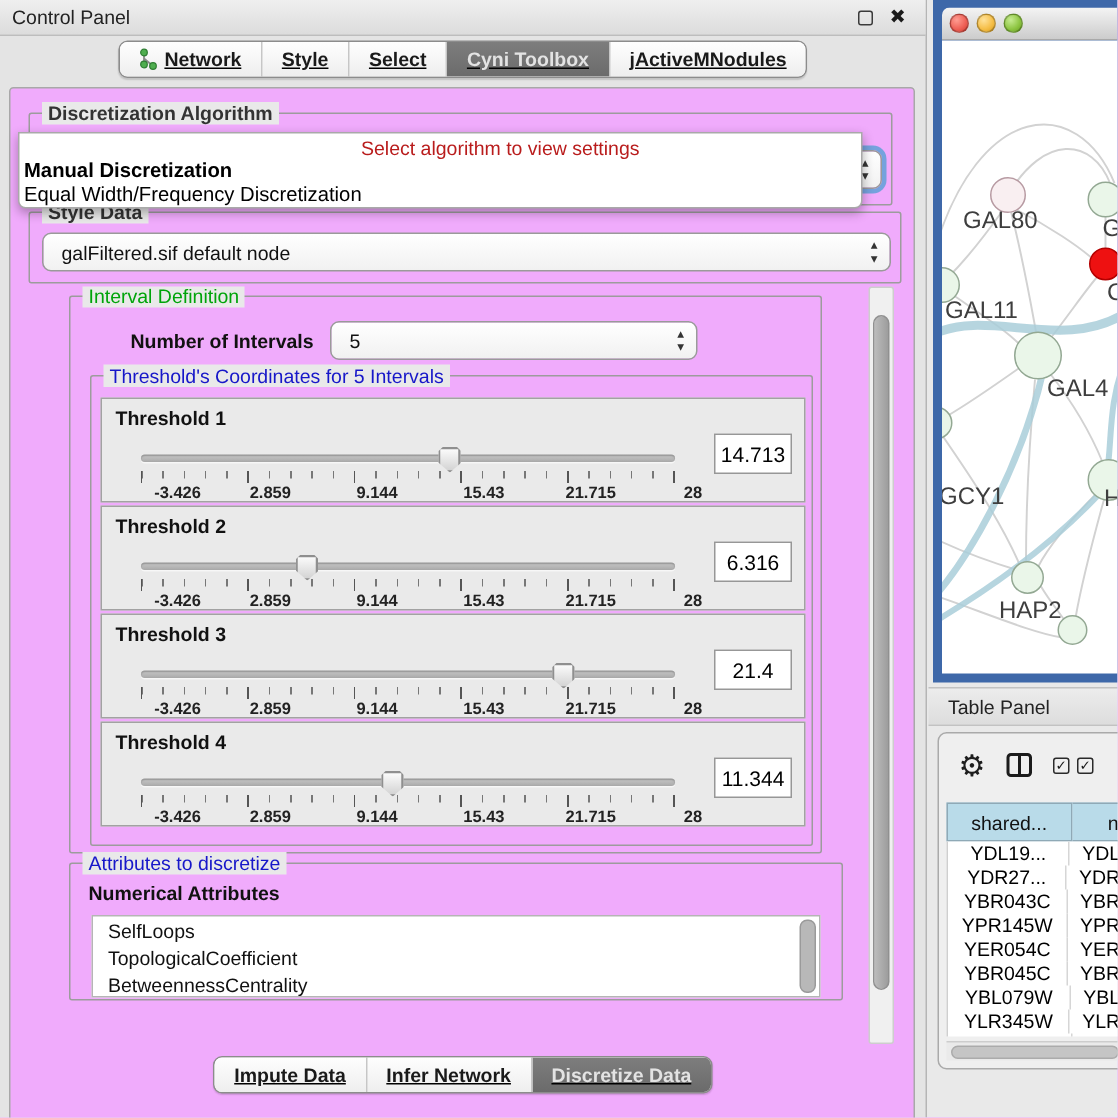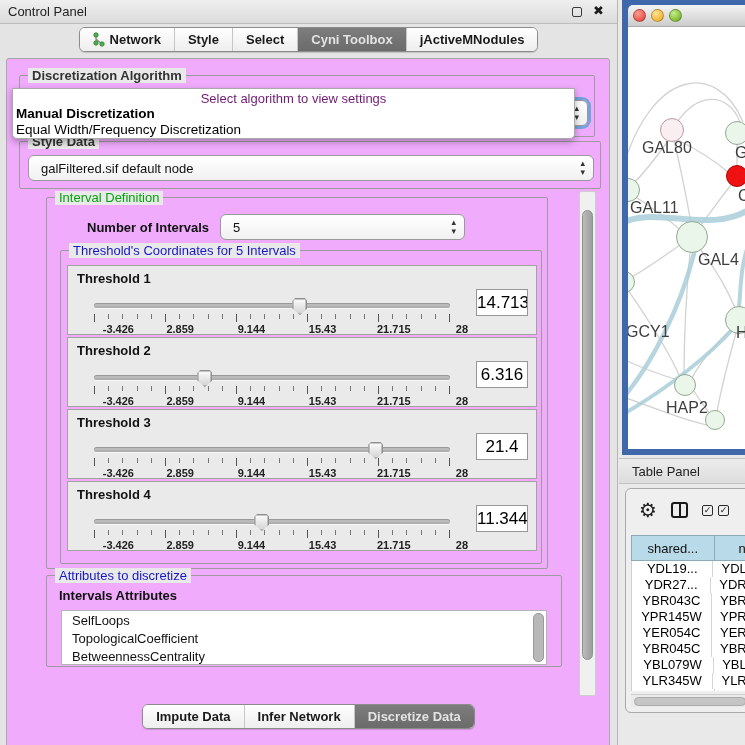--- a/index.html
+++ b/index.html
@@ -7,21 +7,21 @@
   body { font-family:"Liberation Sans","DejaVu Sans",sans-serif; background:#e9e9e9; position:relative; overflow:hidden; }
   .screen { position:absolute; inset:0; width:745px; height:745px; }
 
   
   .left-panel { position:absolute; left:0; top:0; width:618px; height:745px; background:#e4e4e4; border-right:1px solid #b5b5b5; }
   .titlebar { position:absolute; left:0; top:0; width:100%; height:24px; background:linear-gradient(#efefef,#dcdcdc); border-bottom:1px solid #bdbdbd; }
   .titlebar .t { position:absolute; left:8px; top:4px; font-size:13px; color:#222; }
   .float-ic { position:absolute; left:572px; top:7px; width:10px; height:10px; border:1.5px solid #3a3a3a; border-radius:2px; }
   .close-ic { position:absolute; left:593px; top:3px; font-size:13px; font-weight:bold; color:#1a1a1a; }
 
-  .seg-row { position:absolute; left:0; width:100%; display:flex; justify-content:center; }
+  .seg-row { position:absolute; left:0; width:100%; display:flex; justify-content:center;text-decoration:underline; }
   .seg { display:flex; border:1px solid #8c8c8c; border-radius:6px; overflow:hidden; background:#fff; box-shadow:0 1px 1px rgba(0,0,0,.15); }
   .seg .sg { padding:4px 13px; font-size:13px; font-weight:bold; color:#1a1a1a; background:linear-gradient(#fefefe,#eeeeee); border-left:1px solid #c6c6c6; white-space:nowrap; display:flex; align-items:center; gap:5px; }
   .seg .sg:first-child { border-left:none; }
   .seg .sg.sel { background:linear-gradient(#7d7d7d,#6b6b6b); color:#e3e3e3; }
   .top-tabs { top:27px; }
 
   .content { position:absolute; left:6px; top:58px; width:604px; height:719px; background:#f0abfc; border:1px solid #a8a8a8; border-radius:3px; }
 
   .group { position:absolute; border:1px solid #9c9c9c; border-radius:2px; }
   .group > .glabel { position:absolute; top:-8px; left:8px; background:#e9e9e9; padding:0 4px; font-size:13px; white-space:nowrap; }
@@ -30,21 +30,21 @@
   .glabel.blue { color:#1717c9; }
 
   .combo { position:absolute; height:26px; background:linear-gradient(#ffffff,#f1f1f1); border:1px solid #9a9a9a; border-radius:6px; display:flex; align-items:center; font-size:13px; color:#111; padding-left:12px; }
   .combo .spin { position:absolute; right:8px; top:3px; display:flex; flex-direction:column; align-items:center; line-height:9px; font-size:9px; color:#333; }
   .combo.focused { box-shadow:0 0 0 3px rgba(95,160,215,.85); }
 
   .alg-group { left:12px; top:16px; width:576px; height:62px; }
   .alg-combo { left:8px; top:24px; width:560px; }
 
   .popup { position:absolute; left:12px; top:88px; width:563px; height:51px; background:#fff; border:1px solid #a9a9a9; border-radius:0 0 5px 5px; box-shadow:0 3px 7px rgba(0,0,0,.3); z-index:40; }
-  .popup .hint { position:absolute; top:2px; width:100%; text-align:center; font-size:13px; color:#701a75; }
+  .popup .hint { position:absolute; top:2px; width:100%; text-align:center; font-size:13px; color:#b91c1c;margin-left:40px; }
   .popup .opt { position:absolute; left:3px; font-size:13.5px; color:#000; white-space:nowrap; }
   .popup .opt.b { top:17px; font-weight:bold; }
   .popup .opt.r { top:33px; }
 
   .td-group { left:12px; top:82px; width:582px; height:48px; }
   .td-combo { left:8px; top:13px; width:566px; }
 
   .viewport { position:absolute; left:14px; top:132px; width:556px; height:505px; overflow:hidden; }
   .vscroll { position:absolute; left:572px; top:132px; width:17px; height:505px; background:#f0f0f0; border:1px solid #cdcdcd; border-radius:2px; }
   .vscroll .thumbv { position:absolute; left:2px; top:18px; width:11px; height:450px; border-radius:6px; background:linear-gradient(90deg,#bcbcbc,#9d9d9d); border:1px solid #909090; }
@@ -59,21 +59,21 @@
   .slider { position:absolute; left:26px; top:32px; width:356px; height:36px; }
   .track { position:absolute; left:0; top:5px; width:100%; height:5px; border-radius:3px; background:linear-gradient(#c9c9c9,#a9a9a9); box-shadow:inset 0 1px 1px rgba(0,0,0,.25), 0 1px 0 rgba(255,255,255,.6); }
   .thumb { position:absolute; top:0; width:15px; height:17px; margin-left:-7px; background:linear-gradient(#ffffff,#cfcfcf); clip-path:polygon(18% 0,82% 0,100% 16%,100% 62%,50% 100%,0 62%,0 16%); box-shadow:inset 0 0 0 1.5px #8f8f8f; }
   .ticks-minor { position:absolute; left:0; top:16px; width:100%; height:5px; background:repeating-linear-gradient(90deg,#777 0,#777 1px,transparent 1px,transparent 14.2px); }
   .ticks-major { position:absolute; left:0; top:16px; width:101%; height:8px; background:repeating-linear-gradient(90deg,#555 0,#555 1px,transparent 1px,transparent 71px); }
   .scalerow { position:absolute; left:15px; top:25px; width:100%; height:12px; }
   .scalerow span { position:absolute; font-size:11px; font-weight:bold; color:#222; transform:translateX(-50%); white-space:nowrap; }
   .scalerow span:nth-child(1){ left:0; transform:translateX(-20%);} .scalerow span:nth-child(2){ left:20%; }
   .scalerow span:nth-child(3){ left:40%; } .scalerow span:nth-child(4){ left:60%; }
   .scalerow span:nth-child(5){ left:80%; } .scalerow span:nth-child(6){ left:100%; transform:translateX(-75%); }
-  .val { position:absolute; right:8px; top:23px; width:52px; height:27px; border:1px solid #979797; background:#fff; font-size:17px; text-align:center; font-family:inherit; color:#000; }
+  .val { position:absolute; right:8px; top:23px; width:52px; height:27px; border:1px solid #979797; background:#fff; font-size:14px; text-align:center; font-family:inherit; color:#000; }
 
   .attr-group { left:25px; top:384px; width:516px; height:92px; }
   .attr-sub { position:absolute; left:12px; top:12px; font-size:13px; font-weight:bold; color:#111; }
   .attr-list { position:absolute; left:14px; top:34px; width:486px; height:55px; background:#fff; border:1px solid #b5b5b5; overflow:hidden; padding:1px 0 0 10px; }
   .attr-list .li { font-size:13px; color:#111; line-height:18px; white-space:nowrap; }
   .attr-list .lscroll { position:absolute; right:2px; top:2px; width:11px; height:49px; background:#b8b8b8; border:1px solid #9a9a9a; border-radius:5px; }
 
   .apply-btn { position:absolute; left:247px; top:482px; width:64px; height:22px; background:linear-gradient(#ffffff,#ededed); border:1px solid #949494; border-radius:5px; font-size:13px; color:#111; text-align:center; line-height:20px;margin-top:23px; }
 
   .bottom-tabs { top:704px; }
@@ -257,21 +257,21 @@
                     <span>28</span>
                 </div>
               </div>
               <input class="val" value="11.344" style="">
             </div>
           </div>
         </div>
 
         <div class="group attr-group">
           <span class="glabel blue">Attributes to discretize</span>
-          <span class="attr-sub">Intervals Attributes</span>
+          <span class="attr-sub">Numerical Attributes</span>
           <div class="attr-list">
             <div class="li">SelfLoops</div>
             <div class="li">TopologicalCoefficient</div>
             <div class="li">BetweennessCentrality</div>
             <div class="lscroll"></div>
           </div>
         </div>
 
         <div class="apply-btn">Apply</div>
       </div>

